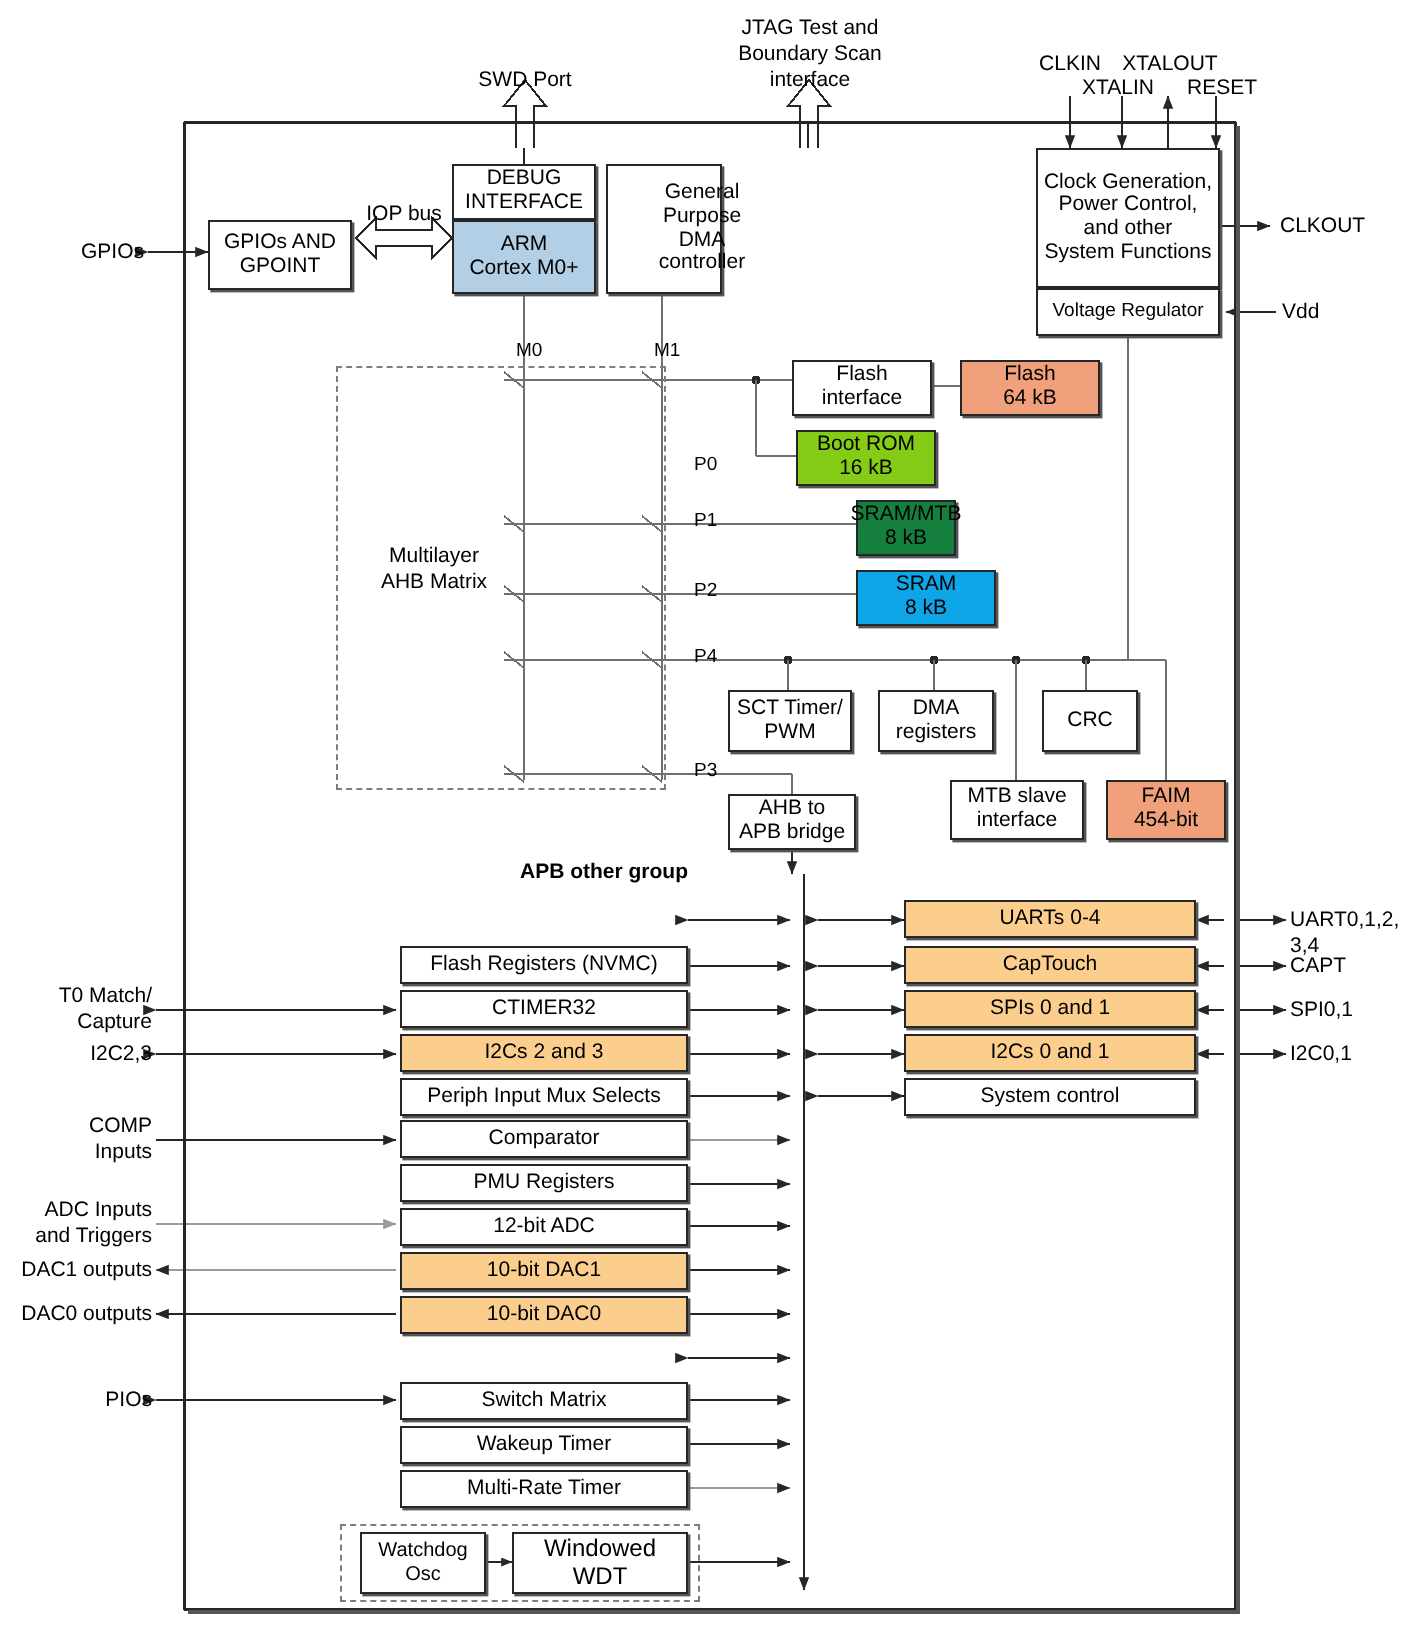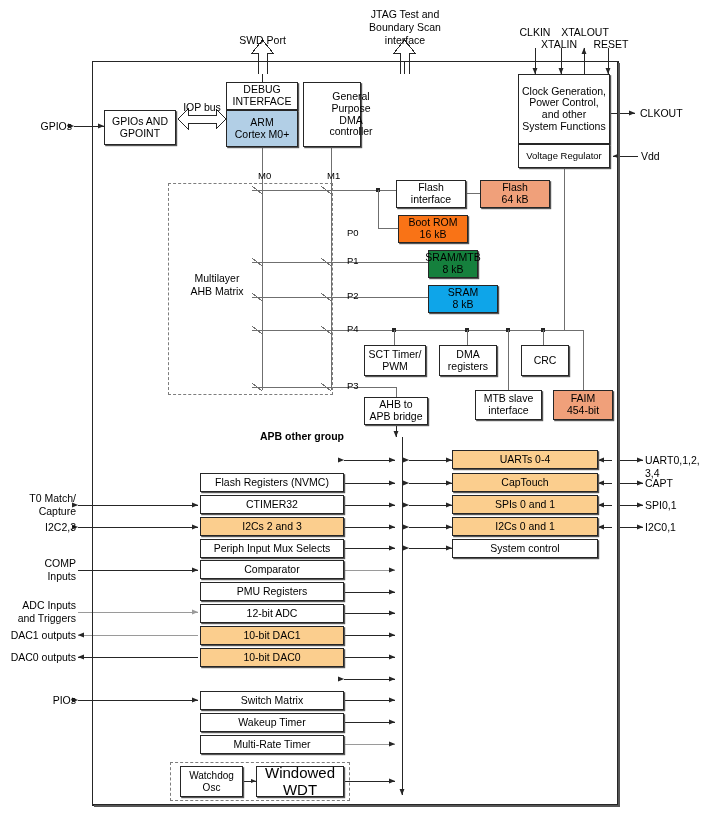--- a/index.html
+++ b/index.html
@@ -241,21 +241,21 @@
   <div class="lbl l tiny" style="left:347px;top:183px;width:22px;margin-top:44px;">P0</div>
   <div class="lbl l tiny" style="left:347px;top:255px;width:22px;">P1</div>
   <div class="lbl l tiny" style="left:347px;top:290px;width:22px;">P2</div>
   <div class="lbl l tiny" style="left:347px;top:323px;width:22px;">P4</div>
   <div class="lbl l tiny" style="left:347px;top:380px;width:22px;">P3</div>
 
   <div class="box" style="left:396px;top:180px;width:70px;height:28px;">Flash
 interface</div>
   <div class="box" style="left:480px;top:180px;width:70px;height:28px;background:#f0a07a;">Flash
 64 kB</div>
-  <div class="box" style="left:398px;top:215px;width:70px;height:28px;background:#f97316;">Boot  ROM
+  <div class="box" style="left:398px;top:215px;width:70px;height:28px;background:#84cc16;">Boot  ROM
 16 kB</div>
   <div class="box" style="left:428px;top:250px;width:50px;height:28px;background:#15803d;">SRAM/MTB
 8 kB</div>
   <div class="box" style="left:428px;top:285px;width:70px;height:28px;background:#0ea5e9;">SRAM
 8 kB</div>
 
   <div class="box" style="left:364px;top:345px;width:62px;height:31px;">SCT Timer/
 PWM</div>
   <div class="box" style="left:439px;top:345px;width:58px;height:31px;">DMA
 registers</div>
@@ -300,15 +300,15 @@
 Inputs</div>
   <div class="lbl r" style="left:0px;top:599px;width:76px;">ADC Inputs
 and Triggers</div>
   <div class="lbl r" style="left:0px;top:629px;width:76px;">DAC1 outputs</div>
   <div class="lbl r" style="left:0px;top:651px;width:76px;">DAC0 outputs</div>
   <div class="lbl r" style="left:0px;top:694px;width:76px;">PIOs</div>
 
   <div class="dash" style="left:170px;top:762px;width:180px;height:39px;"></div>
   <div class="box" style="left:180px;top:766px;width:63px;height:31px;font-size:10px;">Watchdog
 Osc</div>
-  <div class="box" style="left:256px;top:766px;width:88px;height:31px;font-size:15px;">Windowed WDT</div>
+  <div class="box" style="left:256px;top:766px;width:88px;height:31px;font-size:12px;">Windowed WDT</div>
 
 </div>
 
 </body></html>

